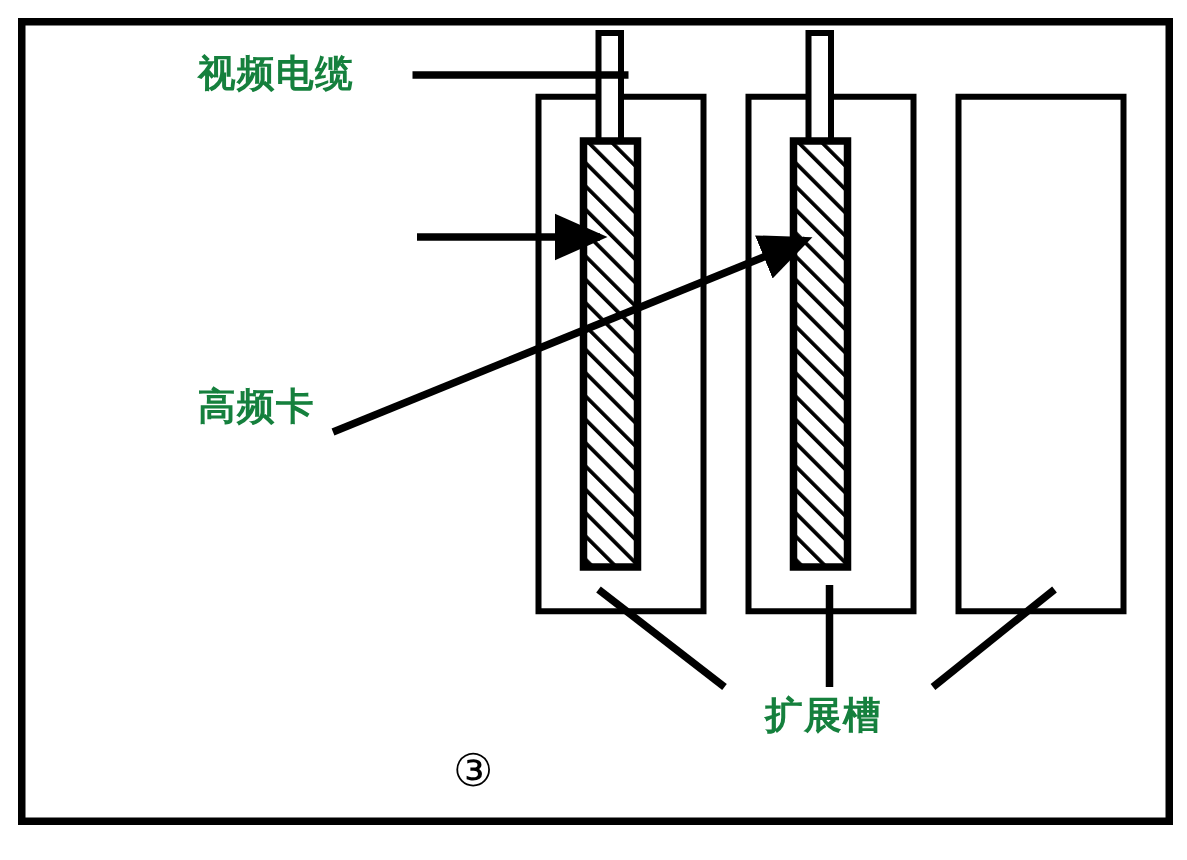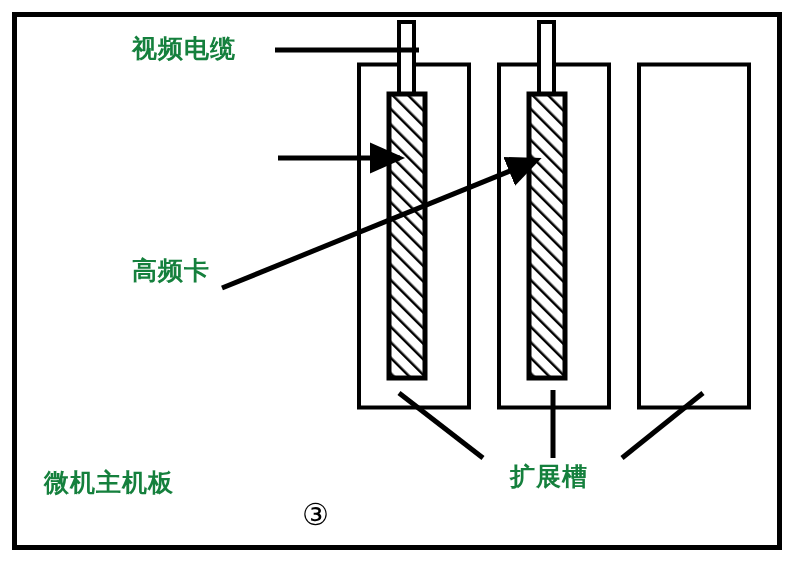--- a/index.html
+++ b/index.html
@@ -85,19 +85,18 @@
     <line x1="399" y1="393" x2="483" y2="458" stroke="#000000" stroke-width="5"></line>
     <line x1="553" y1="390" x2="553" y2="458" stroke="#000000" stroke-width="5"></line>
     <line x1="703" y1="393" x2="622" y2="458" stroke="#000000" stroke-width="5"></line>
   </svg>
 
   <div class="cjk-label" id="label-video-cable">视频电缆</div>
 
 
   <div class="cjk-label" id="label-hf-card">高频卡</div>
 
-  <div class="cjk-label" id="label-motherboard">微机主机板</div>
 
   <div class="cjk-label" id="label-slot">扩展槽</div>
 
   <div id="figure-number">③</div>
 
 </div>
 
 </body></html>

